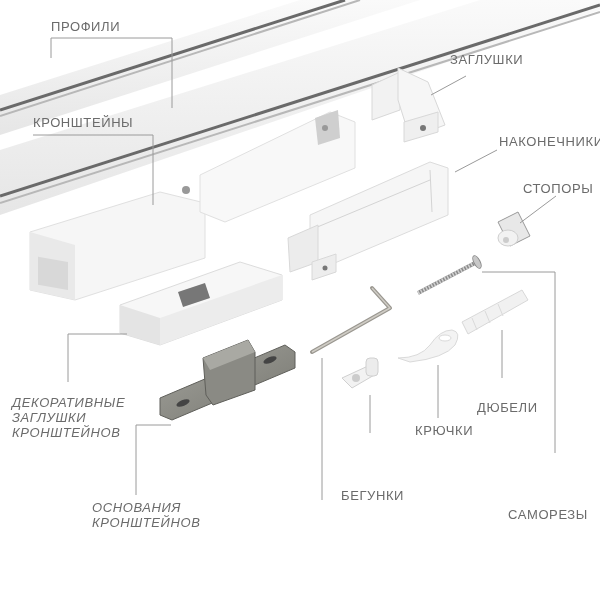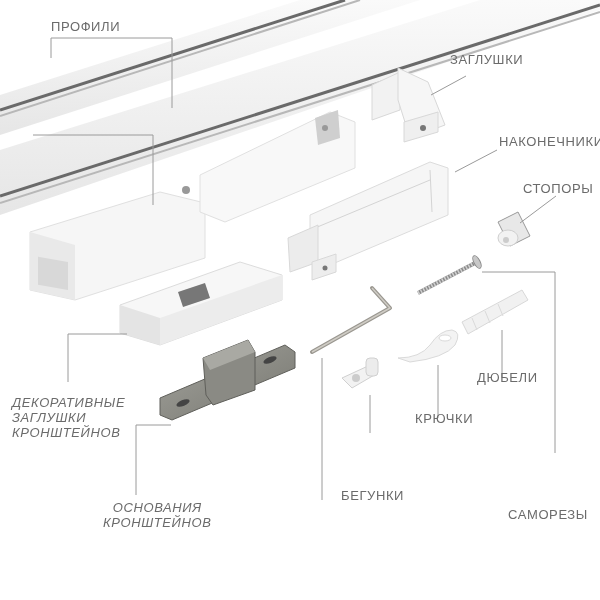--- a/index.html
+++ b/index.html
@@ -121,25 +121,26 @@
       <polyline points="136,495 136,425 171,425"></polyline>
       <line x1="322" y1="358" x2="322" y2="500"></line>
       <line x1="370" y1="395" x2="370" y2="433"></line>
       <line x1="438" y1="365" x2="438" y2="418"></line>
       <line x1="502" y1="330" x2="502" y2="378"></line>
       <polyline points="482,272 555,272 555,453"></polyline>
     </g>
   </svg>
 
   <div class="label" style="left:51px; top:19px;">ПРОФИЛИ</div>
+  <div class="label" style="left:33px; top:115px;">КРОНШТЕЙНЫ</div>
   <div class="label" style="left:450px; top:52px;">ЗАГЛУШКИ</div>
   <div class="label" style="left:467px; top:134px;margin-left:32px;">НАКОНЕЧНИКИ</div>
   <div class="label" style="left:523px; top:181px;">СТОПОРЫ</div>
   <div class="label multi" style="left:12px; top:395px;">ДЕКОРАТИВНЫЕ
 ЗАГЛУШКИ
 КРОНШТЕЙНОВ</div>
-  <div class="label multi" style="left:103px; top:500px;text-align:center;">ОСНОВАНИЯ
+  <div class="label multi" style="left:92px; top:500px;">ОСНОВАНИЯ
 КРОНШТЕЙНОВ</div>
   <div class="label" style="left:341px; top:441px;margin-top:47px;">БЕГУНКИ</div>
-  <div class="label" style="left:415px; top:411px;">КРЮЧКИ</div>
-  <div class="label" style="left:477px; top:370px;">ДЮБЕЛИ</div>
+  <div class="label" style="left:415px; top:423px;">КРЮЧКИ</div>
+  <div class="label" style="left:477px; top:400px;">ДЮБЕЛИ</div>
   <div class="label" style="left:508px; top:459px;margin-top:48px;">САМОРЕЗЫ</div>
 </div>
 
 </body></html>

